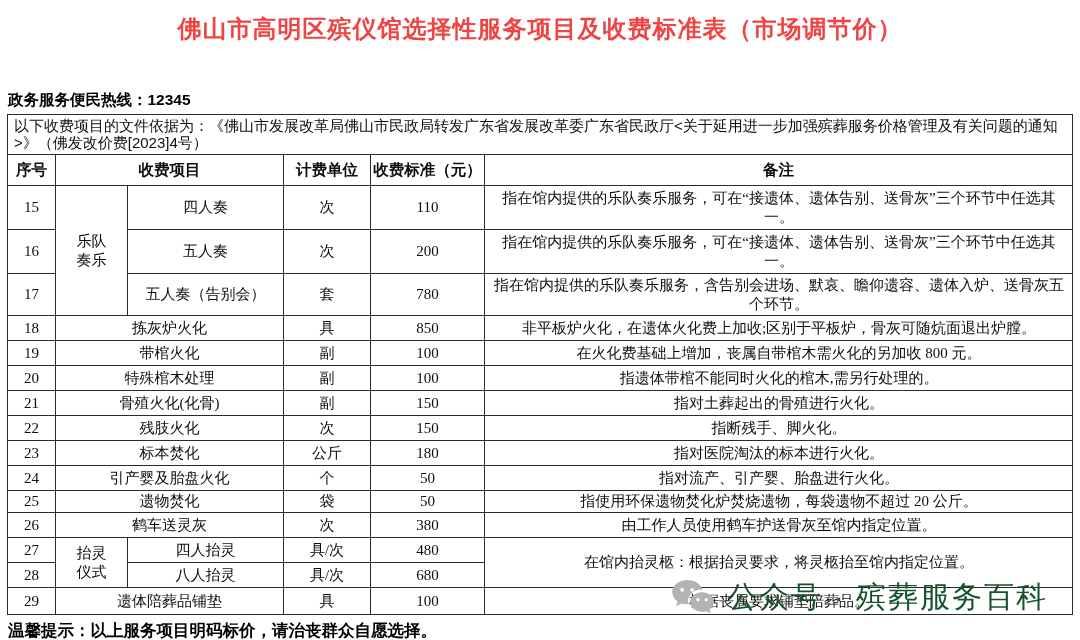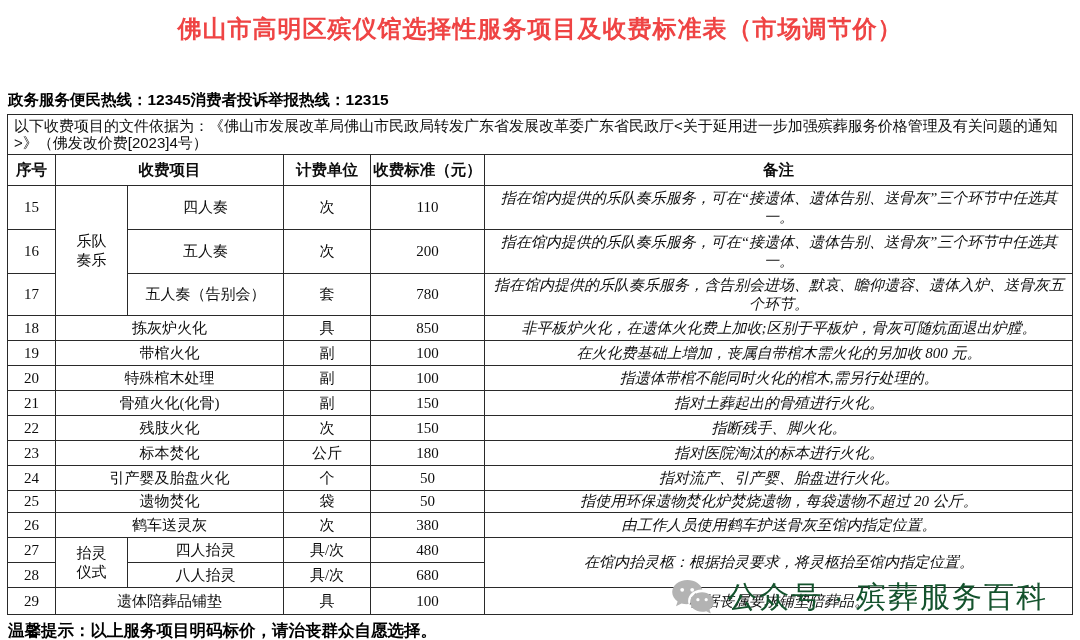--- a/index.html
+++ b/index.html
@@ -53,21 +53,20 @@
   }
   .header-row th {
     font-weight: bold;
     height: 31px;
     font-size: 15.5px;
   }
   .cell-remark {
     text-align: left;
     padding: 1px 6px 1px 7px !important;
     line-height: 19px;
-    font-style: italic;
   }
   .group-cell { white-space: pre-line; line-height: 19px; }
 
   .tip {
     margin: 5px 0 0 8px;
     font-family: "Liberation Sans", "DejaVu Sans", sans-serif;
     font-weight: bold;
     font-size: 16.5px;
     color: #000;
   }
@@ -89,21 +88,20 @@
   }
   .watermark svg { flex: 0 0 auto; }
 </style>
 </head>
 <body>
 
 <div class="page-title">佛山市高明区殡仪馆选择性服务项目及收费标准表（市场调节价）</div>
 
 <div class="hotlines">
   <span>政务服务便民热线：12345</span>
-  <span>消费者投诉举报热线：12315</span>
 </div>
 
 <table class="fee-table">
   <colgroup>
     <col style="width:48px">
     <col style="width:72px">
     <col style="width:156px">
     <col style="width:87px">
     <col style="width:114px">
     <col>

